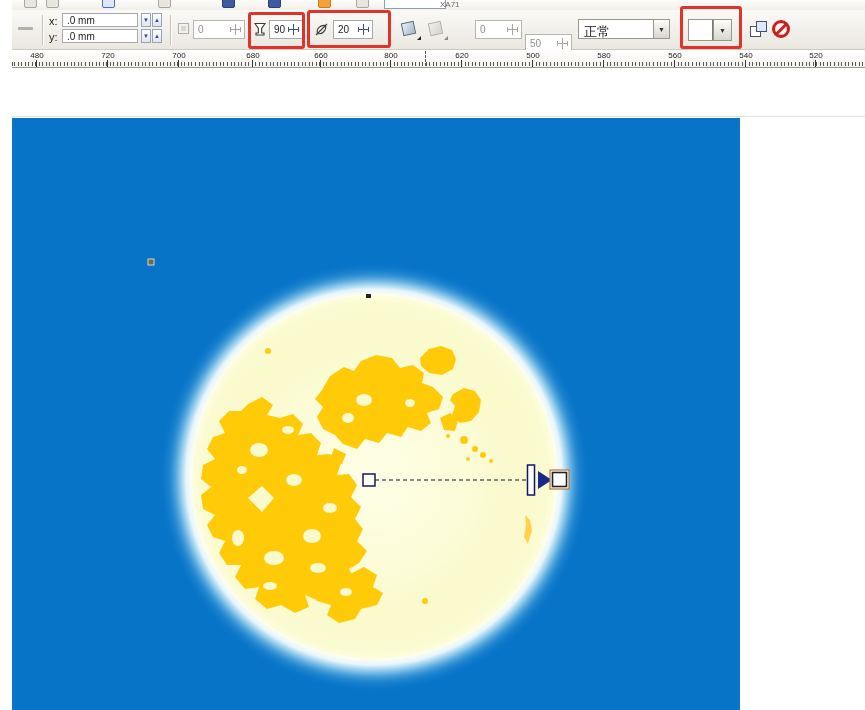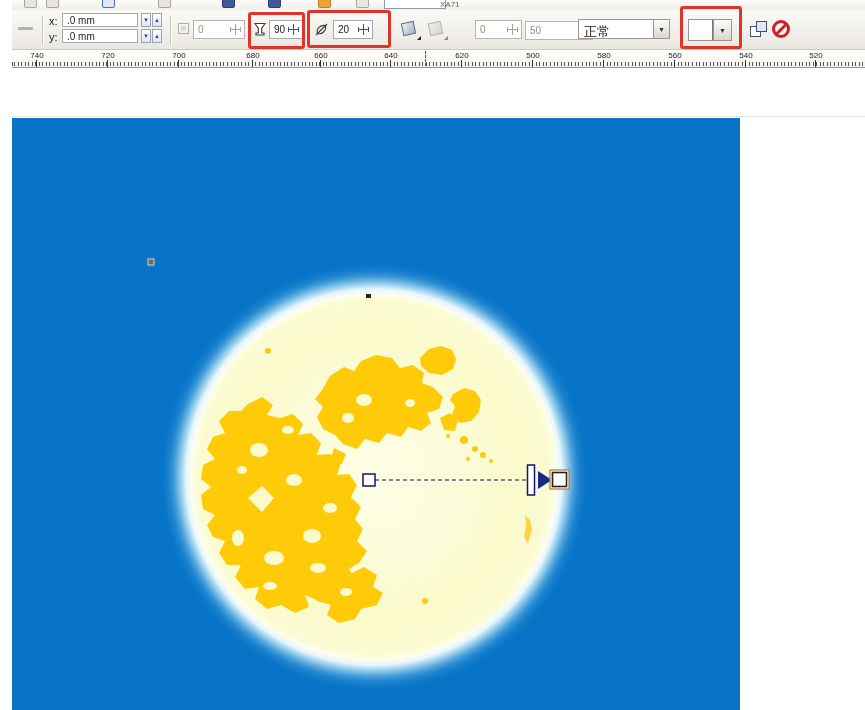--- a/index.html
+++ b/index.html
@@ -151,21 +151,21 @@
       <span class="flyout-tri" style="border-bottom-color:#8b887e"></span>
     </div>
 
     <div class="pb-field disabled" style="left:463px;top:10px;width:47px;height:19px">
       <span class="val">0</span>
       <span class="spin-glyph dis">
           <i></i>
           <b></b>
         </span>
     </div>
-    <div class="pb-field disabled" style="left:513px;top:11px;width:68px;height:19px">
+    <div class="pb-field disabled" style="left:513px;top:24px;width:47px;height:19px">
       <span class="val">50</span>
       <span class="spin-glyph dis">
           <i></i>
           <b></b>
         </span>
     </div>
 
     <div class="dd" style="left:566px;top:9px;width:92px">
       <span class="dd-val">正常</span>
       <span class="dd-btn">▼</span>
@@ -179,26 +179,26 @@
     <div class="copy-ic" style="left:736px;top:9px"></div>
     <div class="no-ic" style="left:760px;top:10px"></div>
   </div>
 
   <div class="hl-box" style="left:236px;top:12px;width:57px;height:37px"></div>
   <div class="hl-box" style="left:295px;top:10px;width:84px;height:38px"></div>
   <div class="hl-box" style="left:668px;top:6px;width:62px;height:43px"></div>
 
   <div id="ruler">
     <div class="ticks"></div>
-    <span class="rlabel" style="left:12px">740</span>
+    <span class="rlabel" style="left:12px">480</span>
     <span class="rlabel" style="left:83px">720</span>
     <span class="rlabel" style="left:154px">700</span>
     <span class="rlabel" style="left:228px">680</span>
     <span class="rlabel" style="left:296px">660</span>
-    <span class="rlabel" style="left:366px">640</span>
+    <span class="rlabel" style="left:366px">800</span>
     <span class="rlabel" style="left:437px">620</span>
     <span class="rlabel" style="left:508px">500</span>
     <span class="rlabel" style="left:579px">580</span>
     <span class="rlabel" style="left:650px">560</span>
     <span class="rlabel" style="left:721px">540</span>
     <span class="rlabel" style="left:791px">520</span>
     <span class="rlabel" style="left:862px">500</span>
     <div class="origin-dash"></div>
   </div>
 

